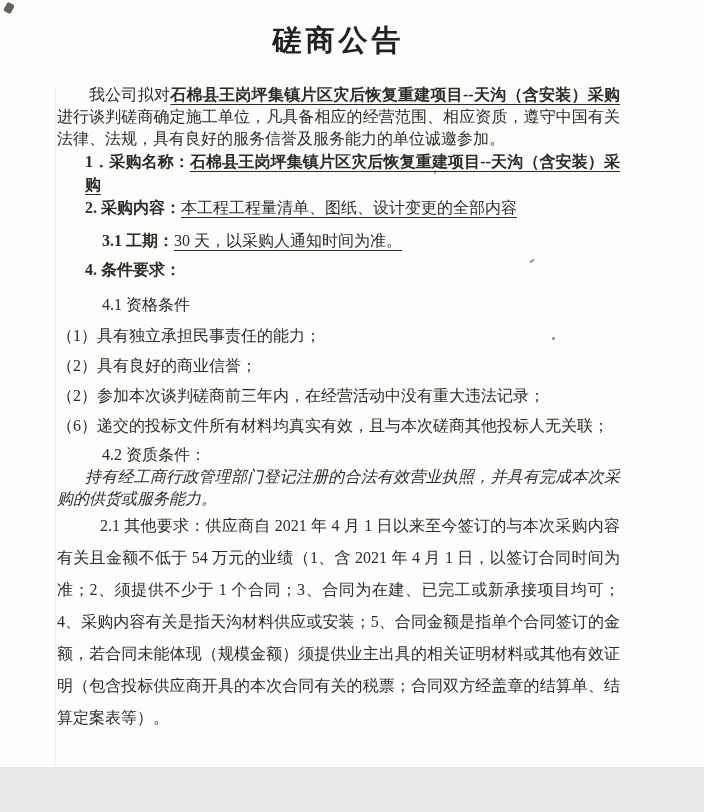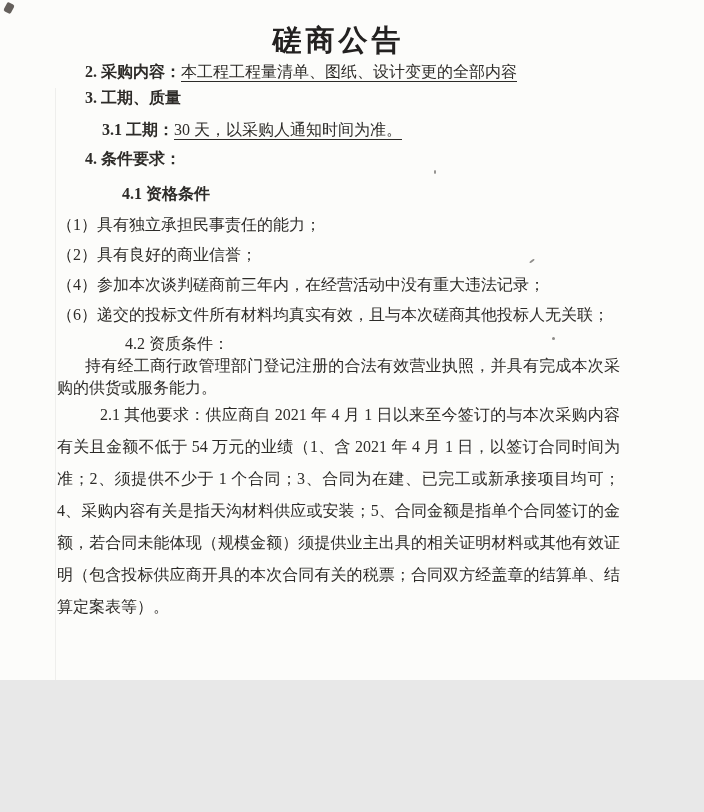--- a/index.html
+++ b/index.html
@@ -1,18 +1,18 @@
 <!DOCTYPE html>
 <html><head>
 <meta charset="utf-8">
 <style>
   html,body{margin:0;padding:0;background:#e8e8e8;}
   .page{
     position:relative;
-    width:704px;height:680px;
+    width:704px;height:767px;
     margin:0 auto;
     background:#fcfcfa;
     box-sizing:border-box;
     padding:20px 84px 0 57px;
     overflow:hidden;
     font-family:"Liberation Serif","DejaVu Serif",serif;
     color:#2d2b28;
     font-size:16px;
   }
   .title{
@@ -31,59 +31,60 @@
     text-indent:32px;
   }
   .b{font-weight:700;}
   .u{text-decoration:underline;text-underline-offset:4px;text-decoration-thickness:1px;}
   .lv1{margin-left:28px;line-height:23px;}
   .single{line-height:20px;}
   .s3h{margin-top:5px;margin-left:28px;}
   .s31{margin-top:12px;margin-left:45px;}
   .s32{margin-top:8px;margin-left:45px;}
   .s4h{margin-top:9px;margin-left:28px;}
-  .s41{margin-top:15px;margin-left:65px;font-weight:bold;}
+  .s41{margin-top:15px;margin-left:45px;}
   .qitem{line-height:20px;margin-top:10px;}
   .qitem.first{margin-top:11px;}
-  .s42{margin-top:9px;margin-left:68px;}
-  .credbody{margin-top:1px;line-height:22px;text-indent:28px;}
+  .s42{margin-top:9px;margin-left:45px;}
+  .credbody{margin-top:1px;line-height:22px;text-indent:28px;font-style:italic;}
   .otherpara{line-height:32px;text-indent:43px;}
   
   .scanline-v{position:absolute;left:55px;top:88px;width:1px;height:724px;background:rgba(60,60,60,0.07);}
   .scanline-h{position:absolute;left:0;top:808px;width:704px;height:2px;background:rgba(60,60,60,0.06);}
   .corner-mark{position:absolute;left:5px;top:3px;width:8px;height:10px;background:#4a4440;transform:rotate(28deg);border-radius:2px;opacity:.85;}
   .speck{position:absolute;background:rgba(50,46,42,.55);border-radius:50%;}
   .speck.a{left:552px;top:337px;width:3px;height:3px;}
   .speck.b1{left:434px;top:170px;width:2px;height:4px;}
   .speck.c{left:529px;top:260px;width:6px;height:2px;transform:rotate(-35deg);}
   .speck.d{left:545px;top:482px;width:2px;height:2px;}
 </style>
 </head>
 <body>
 
 <div class="page">
 
   <h1 class="title">磋商公告</h1>
 
+  <p class="intro"><span>我公司拟对</span><span class="u b">石棉县王岗坪集镇片区灾后恢复重建项目--天沟（含安装）采购</span><span>进行谈判磋商确定施工单位，凡具备相应的经营范围、相应资质，遵守中国有关法律、法规，具有良好的服务信誉及服务能力的单位诚邀参加。</span></p>
 
+  <p class="lv1"><span class="b">1．采购名称：</span><span class="u b">石棉县王岗坪集镇片区灾后恢复重建项目--天沟（含安装）采购</span></p>
 
   <p class="lv1"><span class="b">2. 采购内容：</span><span class="u">本工程工程量清单、图纸、设计变更的全部内容</span></p>
 
-  <p class="single s3h b">3. 工期、质量</p>
 
   <p class="single s31"><span class="b">3.1 工期：</span><span class="u">30 天，以采购人通知时间为准。</span></p>
 
 
   <p class="single s4h b">4. 条件要求：</p>
 
   <p class="single s41">4.1 资格条件</p>
 
   <p class="qitem first">（1）具有独立承担民事责任的能力；</p>
   <p class="qitem">（2）具有良好的商业信誉；</p>
-  <p class="qitem">（4）参加本次谈判磋商前三年内，在经营活动中没有重大违法记录；</p>
+  <p class="qitem">（2）参加本次谈判磋商前三年内，在经营活动中没有重大违法记录；</p>
   <p class="qitem">（6）递交的投标文件所有材料均真实有效，且与本次磋商其他投标人无关联；</p>
 
   <p class="single s42">4.2 资质条件：</p>
 
   <p class="credbody">持有经工商行政管理部门登记注册的合法有效营业执照，并具有完成本次采购的供货或服务能力。</p>
 
   <p class="otherpara"><span>2.1 其他要求：</span><span>供应商自 2021 年 4 月 1 日以来至今签订的与本次采购内容有关且金额不低于 54 万元的业绩（1、含 2021 年 4 月 1 日，以签订合同时间为准；2、须提供不少于 1 个合同；3、合同为在建、已完工或新承接项目均可；4、采购内容有关是指天沟材料供应或安装；5、合同金额是指单个合同签订的金额，若合同未能体现（规模金额）须提供业主出具的相关证明材料或其他有效证明（包含投标供应商开具的本次合同有关的税票；合同双方经盖章的结算单、结算定案表等）。</span></p>
 
   <div class="corner-mark"></div>
   <div class="scanline-v"></div>

